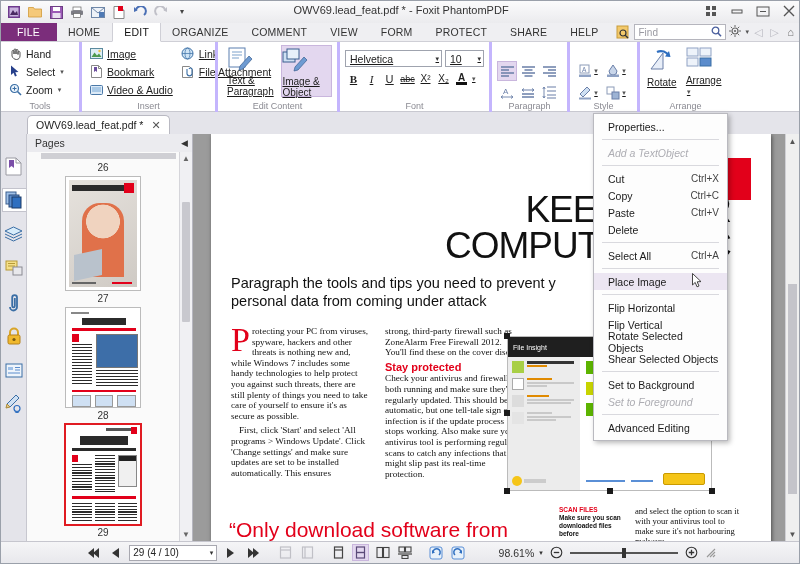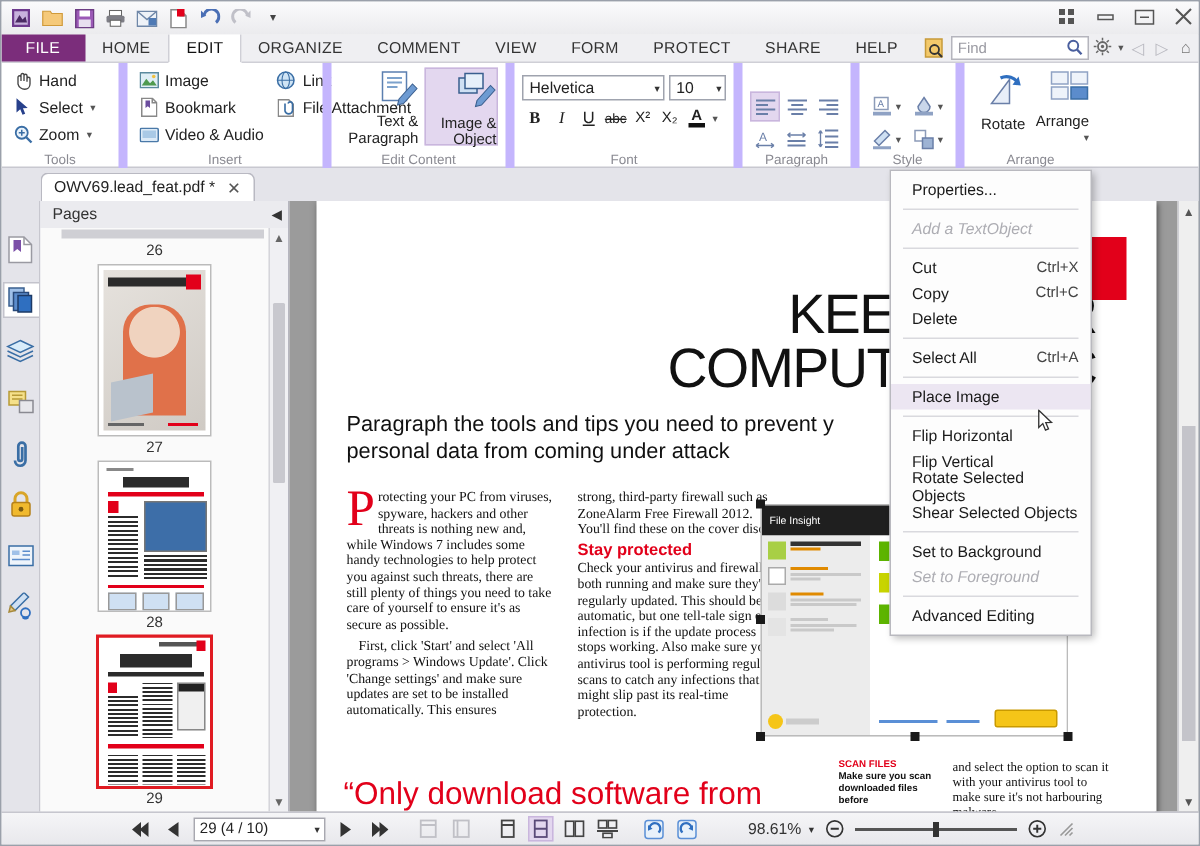--- a/index.html
+++ b/index.html
@@ -76,38 +76,38 @@
   .gear-ic { color: #666; font-size: 11px; }
 
   
   .ribbon {
     position: absolute; left: 0; top: 41px; width: 800px; height: 70px;
     background: #fff;
     border-bottom: 1px solid #c8c8d0;
     display: flex;
   }
   .grp { position: relative; height: 70px; padding: 3px 5px 0 5px; display: flex; flex-direction: column; }
-  .grp + .grp { border-left: 6px solid #c4b5fd; }
+  .grp + .grp { border-left: 3px solid #c4b5fd; text-decoration: underline; }
   .grp-label {
     position: absolute; bottom: 1px; left: 0; width: 100%;
     text-align: center; font-size: 9px; color: #8a8a92;
   }
   .grp-body { display: flex; flex: 1; }
   .col { display: flex; flex-direction: column; gap: 1px; }
   .item {
     display: flex; align-items: center; gap: 4px;
     padding: 1px 4px 1px 2px; font-size: 10.5px; color: #222; height: 17px;
     white-space: nowrap;
   }
   .ic { width: 14px; height: 14px; display: flex; align-items: center; justify-content: center; font-size: 11px; }
   .caret { font-size: 7px; color: #555; margin-left: 1px;}
 
   .bigbtn {
     width: 54px; height: 52px; display: flex; flex-direction: column;
-    align-items: flex-end; justify-content: flex-start; padding-top: 2px;
+    align-items: flex-start; justify-content: flex-start; padding-top: 2px;
     font-size: 10px; color: #222; text-align: center; line-height: 11px;
   }
   .bigbtn.sel { background: #e3d7ef; border: 1px solid #c9b6dd; }
   .bigbtn .glyph { margin-bottom: 2px; }
 
   .fontrow1 { display: flex; align-items: center; gap: 3px; margin-bottom: 3px; }
   .combo {
     height: 17px; background: #fff; border: 1px solid #9fa3ae;
     display: flex; align-items: center; padding: 0 2px 0 4px; font-size: 10.5px;
     justify-content: space-between;
@@ -353,20 +353,21 @@
           </svg>
       </div>
       <div class="qat-btn">
         <svg width="14" height="12" viewBox="0 0 14 12">
             <path d="M3 9 A5 5 0 1 1 11 4" fill="none" stroke="#c0c0c8" stroke-width="2"></path>
             <path d="M13 1 L9.5 4.5 L13 6 Z" fill="#c0c0c8"></path>
           </svg>
       </div>
       <div class="qat-btn" style="font-size:8px;color:#444;">▾</div>
     </div>
+    <div class="title-text">OWV69.lead_feat.pdf * - Foxit PhantomPDF</div>
     <div class="winbtns">
       <div class="winbtn">
         <svg width="11" height="11" viewBox="0 0 11 11">
             <rect x="0" y="0" width="4" height="4" fill="#555"></rect>
             <rect x="6" y="0" width="4" height="4" fill="#555"></rect>
             <rect x="0" y="6" width="4" height="4" fill="#555"></rect>
             <rect x="6" y="6" width="4" height="4" fill="#555"></rect>
           </svg>
       </div>
       <div class="winbtn">
@@ -967,20 +968,24 @@
     <div class="msep"></div>
     <div class="mi">
       <span>Cut</span>
       <span class="acc">Ctrl+X</span>
     </div>
     <div class="mi">
       <span>Copy</span>
       <span class="acc">Ctrl+C</span>
     </div>
     <div class="mi">
+      <span>Paste</span>
+      <span class="acc">Ctrl+V</span>
+    </div>
+    <div class="mi">
       <span>Delete</span>
       <span class="acc"></span>
     </div>
     <div class="msep"></div>
     <div class="mi">
       <span>Select All</span>
       <span class="acc">Ctrl+A</span>
     </div>
     <div class="msep"></div>
     <div class="mi hl">

